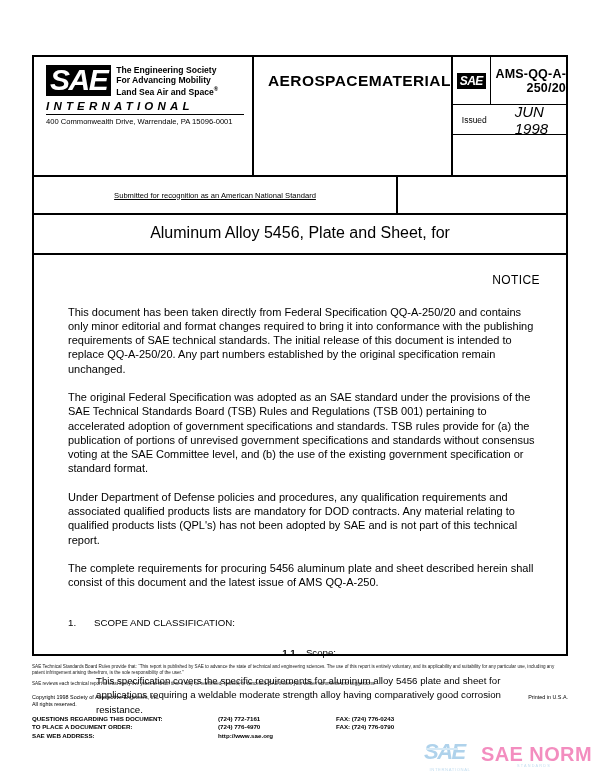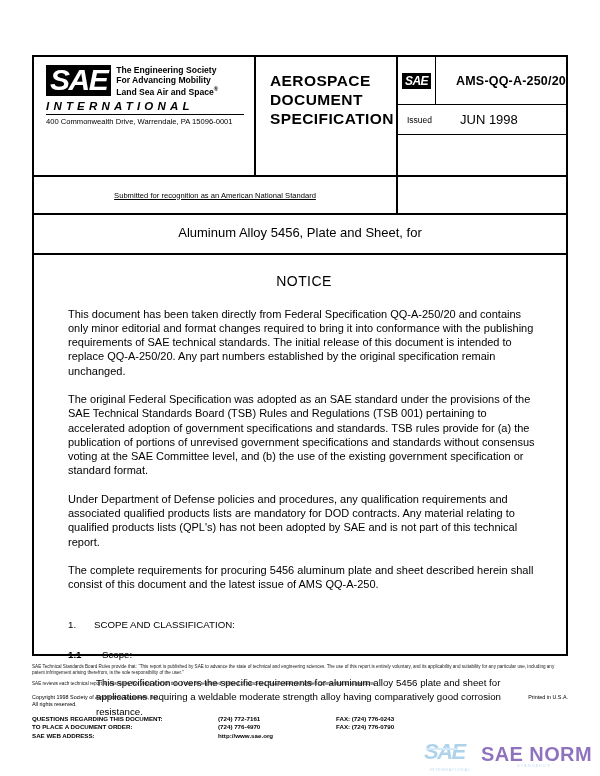--- a/index.html
+++ b/index.html
@@ -33,21 +33,21 @@
   .hdr-logo {
     width: 222px;
     border-right: 2px solid #000;
     padding: 8px 8px 0 12px;
     position: relative;
   }
   .hdr-title {
     flex: 1;
     border-right: 2px solid #000;
     display: flex;
-    flex-direction: column;
+    flex-direction: row;
     justify-content: flex-start;
     padding: 14px 0 0 14px;
   }
   .hdr-title .ln {
     font-size: 15.5px;
     font-weight: bold;
     letter-spacing: .4px;
     line-height: 19px;
   }
   .hdr-right {
@@ -91,22 +91,23 @@
     align-items: center;
     border-bottom: 1px solid #000;
   }
   .hdr-issue-lbl {
     width: 58px;
     padding-left: 9px;
     font-size: 8.5px;
   }
   .hdr-issue-val {
     flex: 1;
-    font-size: 13px;
+    font-size: 15px;
     padding-left: 4px;
+    font-style: italic;
   }
   .hdr-blank { flex: 1; }
 
   
   .logo-row { display: flex; align-items: flex-start; }
   .logo-mark {
     font-family: "Liberation Sans", sans-serif;
     font-weight: bold;
     font-style: italic;
     font-size: 30px;
@@ -156,49 +157,50 @@
   }
   .submitted-right { width: 168px; }
 
   
   .subject-row {
     border-bottom: 2px solid #000;
     padding: 11px 0 12px 0;
     text-align: center;
   }
   .subject-row .ln {
-    font-size: 13px;
+    font-size: 16px;
     line-height: 14.5px;
   }
 
   
   .body {
     padding: 18px 26px 0 34px;
   }
   .notice-h {
-    text-align: center;
-    font-size: 14px;
+    text-align: right;
+    font-size: 12px;
     letter-spacing: .4px;
     margin-bottom: 18px;
   }
   .para {
     font-size: 11px;
     line-height: 14.3px;
     margin-bottom: 14px;
     text-align: left;
   }
   .sec-h {
     font-size: 9.7px;
     line-height: 14.3px;
     margin-top: 26px;
   }
   .sub-h {
     font-size: 9.7px;
     line-height: 14.3px;
     margin-top: 16px;
+    text-align: center;
   }
   .sub-h .num { display: inline-block; width: 34px; font-weight: bold; }
   .sec-h .num { display: inline-block; width: 26px; }
   .indent-para {
     font-size: 9.7px;
     line-height: 14.3px;
     margin-top: 14px;
     margin-left: 28px;
   }
 
@@ -289,22 +291,21 @@
           <div>For Advancing Mobility</div>
           <div><span>Land Sea Air and Space</span><span class="logo-reg">®</span></div>
         </span>
       </div>
       <div class="logo-intl">INTERNATIONAL</div>
       <div class="logo-addr">400 Commonwealth Drive, Warrendale, PA 15096-0001</div>
     </div>
 
     <div class="hdr-title">
       <div class="ln">AEROSPACE</div>
-      <div class="ln">DOCUMENT</div>
-      <div class="ln">SPECIFICATION</div>
+      <div class="ln">MATERIAL</div>
     </div>
 
     <div class="hdr-right">
       <div class="hdr-doc">
         <div class="hdr-doc-badge">
           <span class="sae-badge">SAE</span>
         </div>
         <div class="hdr-doc-num">AMS-QQ-A-250/20</div>
       </div>
       <div class="hdr-issue">
@@ -378,16 +379,16 @@
 
 <div class="watermark">
   <div>
     <svg width="52" height="24" viewBox="0 0 52 24">
       <text x="0" y="19" font-family="Liberation Sans, sans-serif" font-size="22" font-weight="bold" font-style="italic" letter-spacing="-1.5" fill="#7fb8e0">SAE</text>
       <path d="M2 9 L34 9" stroke="#bcdcf2" stroke-width="2" fill="none"></path>
     </svg>
     <div class="wm-sub" style="color:#9ec9e6;">INTERNATIONAL</div>
   </div>
   <div>
-    <div class="wm-text" style="color:#4c1d95;">SAE NORM</div>
+    <div class="wm-text" style="color:#ec4899;">SAE NORM</div>
     <div class="wm-text2" style="color:#9ec9e6;">STANDARDS</div>
   </div>
 </div>
 
 </body></html>

